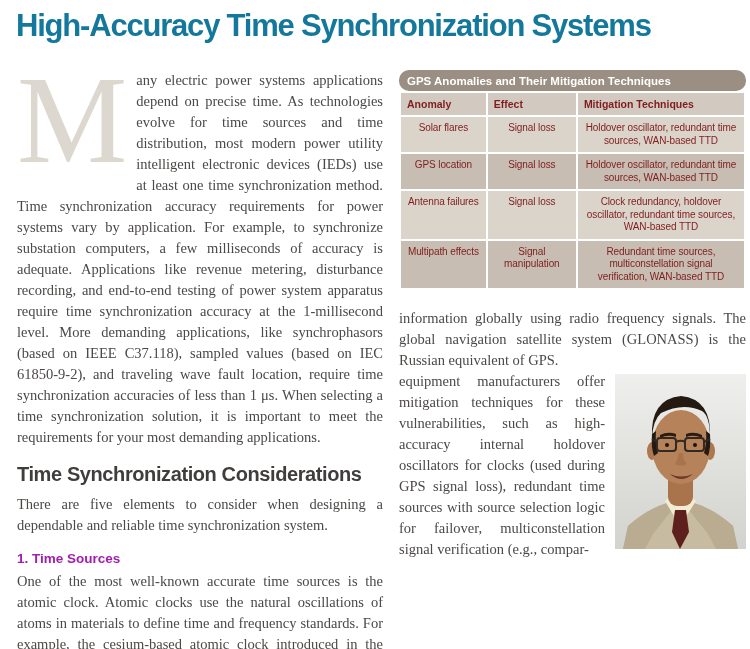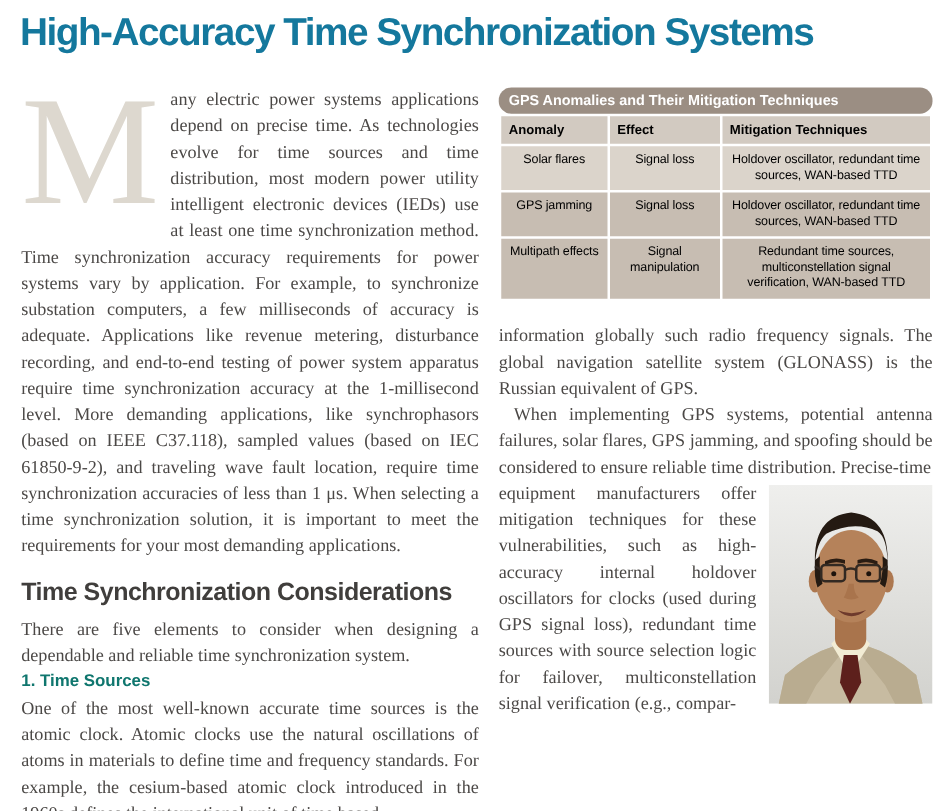--- a/index.html
+++ b/index.html
@@ -18,29 +18,29 @@
   .body{font-size:14.5px;line-height:21px;text-align:justify;margin:0;color:#4b4846;}
 
   .dropcap{float:left;font-family:"Liberation Serif",serif;
            font-size:124px;line-height:95px;height:103px;
            color:#ddd8cf;margin:3px 9px 0 0;}
 
   .section-heading{font-family:"Liberation Sans",sans-serif;font-weight:bold;
                    font-size:20px;letter-spacing:-0.4px;color:#403e3c;
                    margin:15px 0 8px 0;}
   .sub-heading{font-family:"Liberation Sans",sans-serif;font-weight:bold;
-               font-size:13.5px;color:#0f766e;margin:1px 0 5px 0;}
+               font-size:13.5px;color:#a21caf;margin:15px 0 5px 0;}
 
   
   .gps-table{width:347px;}
   .tbl-title{background:#9b8e83;color:#ffffff;
              font-family:"Liberation Sans",sans-serif;font-weight:bold;
              font-size:11.5px;padding:5px 8px 4px 8px;border-radius:10px;}
   .gps-table table{border-collapse:separate;border-spacing:2px;width:100%;
-                   font-family:"Liberation Sans",sans-serif;color:#000000;
+                   font-family:"Liberation Sans",sans-serif;color:#7f1d1d;
                    table-layout:fixed;}
   .gps-table th{background:#d2cac1;text-align:left;font-size:10.5px;
                 font-weight:bold;padding:5px 6px;}
   .gps-table td{padding:5px 6px;vertical-align:top;font-size:10px;
                 line-height:12.5px;letter-spacing:-0.1px;text-align:center;}
   tr.row-light td{background:#dbd4cb;}
   tr.row-dark td{background:#c7bdb2;}
 
   .rc-para{margin-top:18px;}
   .indent{text-indent:12px;}
@@ -83,35 +83,39 @@
             <th>Mitigation Techniques</th>
           </tr>
         </thead>
         <tbody>
           <tr class="row-light">
             <td>Solar flares</td>
             <td>Signal loss</td>
             <td>Holdover oscillator, redundant time sources, WAN-based TTD</td>
           </tr>
           <tr class="row-dark">
-            <td>GPS jamming</td>
+            <td>GPS location</td>
             <td>Signal loss</td>
             <td>Holdover oscillator, redundant time sources, WAN-based TTD</td>
+          </tr>
+          <tr class="row-light">
+            <td>Antenna failures</td>
+            <td>Signal loss</td>
+            <td>Clock redundancy, holdover oscillator, redundant time sources, WAN-based TTD</td>
           </tr>
           <tr class="row-dark">
             <td>Multipath effects</td>
             <td>Signal manipulation</td>
             <td>Redundant time sources, multiconstellation signal verification, WAN-based TTD</td>
           </tr>
         </tbody>
       </table>
     </div>
 
-    <p class="body rc-para">information globally such radio frequency signals. The global navigation satellite system (GLONASS) is the Russian equivalent of GPS.</p>
-    <p class="body indent">When implementing GPS systems, potential antenna failures, solar flares, GPS jamming, and spoofing should be considered to ensure reliable time distribution. Precise-time</p>
+    <p class="body rc-para">information globally using radio frequency signals. The global navigation satellite system (GLONASS) is the Russian equivalent of GPS.</p>
 
     <div class="wrap-block">
       <div class="photo">
         <svg viewBox="0 0 131 175" width="131" height="175">
           <defs>
             <linearGradient id="pbg" x1="0" y1="0" x2="0" y2="1">
               <stop offset="0" stop-color="#efefed"></stop>
               <stop offset="1" stop-color="#d2d2ce"></stop>
             </linearGradient>
           </defs>

